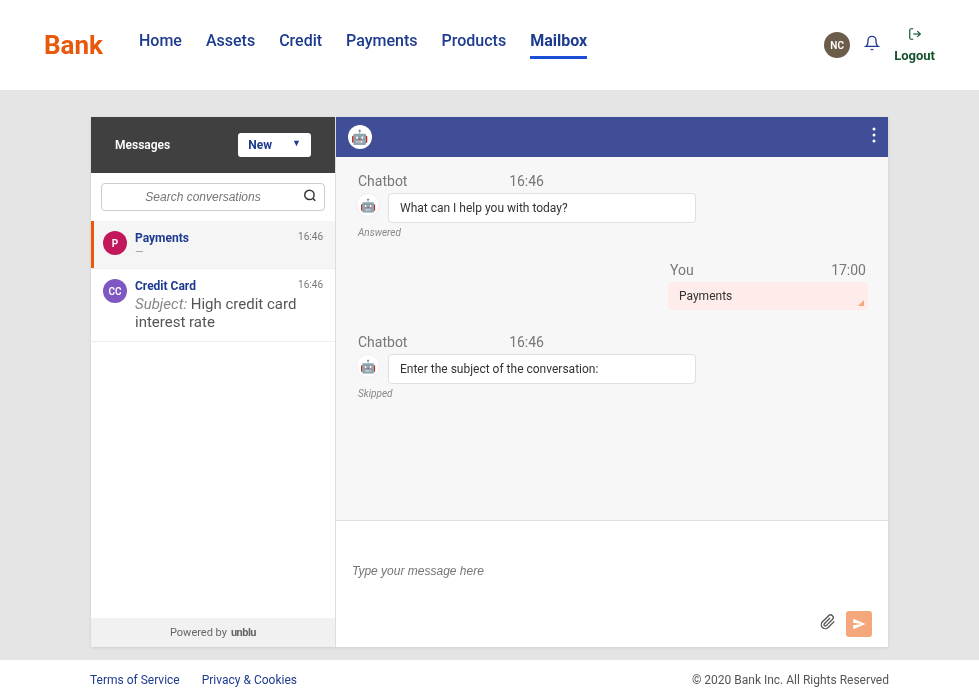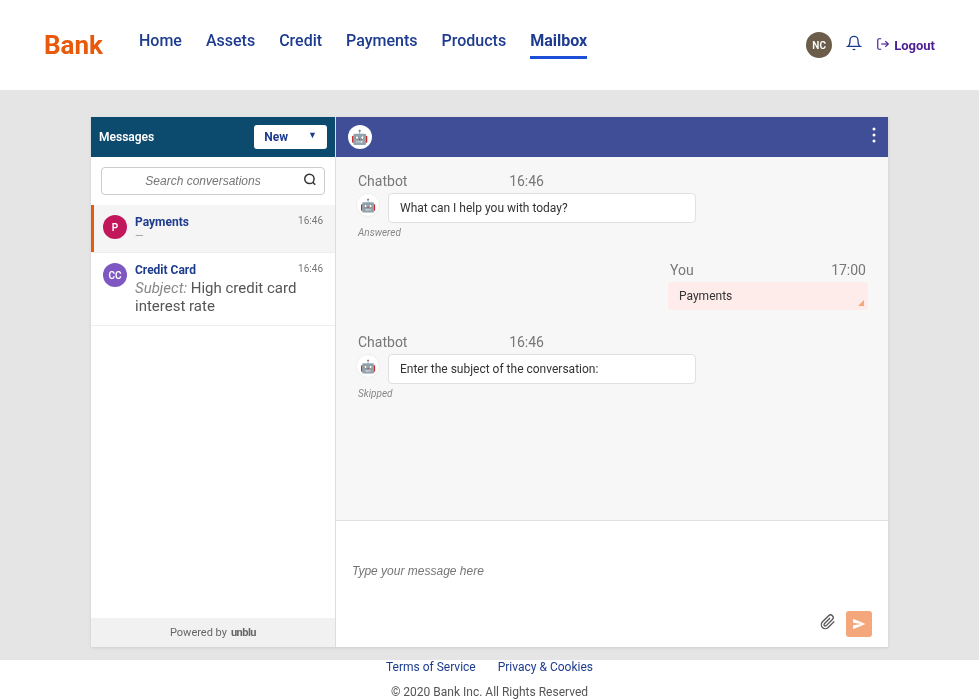--- a/index.html
+++ b/index.html
@@ -7,28 +7,28 @@
 
 
 .header { background: #fff; height: 90px; display: flex; align-items: center; padding: 0 44px; }
 .logo { color: #e8590c; font-size: 26px; font-weight: 700; margin-right: 36px; }
 .nav { display: flex; gap: 24px; flex: 1; }
 .nav-item { color: #1d3b8f; font-size: 16px; font-weight: 500; cursor: pointer; padding-bottom: 6px; }
 .nav-item.active { border-bottom: 3px solid #1d4ed8; font-weight: 700; }
 .header-right { display: flex; align-items: center; gap: 14px; }
 .avatar { width: 26px; height: 26px; border-radius: 50%; background: #6b5d4a; color: #fff; font-size: 10px; font-weight: 600; display: flex; align-items: center; justify-content: center; }
 .bell-icon { color: #1d3b8f; }
-.logout { color: #4c1d95; font-size: 13px; font-weight: 700; display: flex; align-items: center; gap: 4px; cursor: pointer; }
+.logout { color: #14532d; font-size: 13px; font-weight: 700; display: flex; align-items: center; gap: 4px; cursor: pointer; flex-direction: column; }
 
 
 .main { display: flex; width: 797px; height: 530px; margin: 27px auto 0; background: #fff; box-shadow: 0 1px 3px rgba(0,0,0,0.1); }
 
 
 .sidebar { width: 245px; border-right: 1px solid #ddd; display: flex; flex-direction: column; background: #f1f1f1; }
-.sidebar-header { background: #0c4a6e; color: #fff; height: 40px; display: flex; align-items: center; justify-content: space-between; padding: 0 8px; }
+.sidebar-header { background: #404040; color: #fff; height: 56px; display: flex; align-items: center; justify-content: space-between; padding: 0 24px; }
 .sidebar-title { font-size: 12px; font-weight: 600; }
 .new-btn { background: #fff; color: #1d3b8f; font-size: 12px; font-weight: 700; padding: 5px 10px; border-radius: 3px; display: flex; align-items: flex-start; gap: 20px; cursor: pointer; }
 .caret { font-size: 9px; }
 .search-wrap { padding: 10px 10px; background: #fff; }
 .search-box { position: relative; }
 .search-input { width: 100%; border: 1px solid #ccc; border-radius: 4px; padding: 6px 28px 6px 8px; font-size: 12px; font-style: italic; color: #666; text-align: center; }
 .search-icon { position: absolute; right: 8px; top: 50%; transform: translateY(-50%); color: #333; }
 
 .conv-list { flex: 1; background: #fff; }
 .conv-item { display: flex; padding: 10px 12px; border-bottom: 1px solid #eee; cursor: pointer; position: relative; background: #fff; }
@@ -68,21 +68,21 @@
 .corner { position: absolute; right: 4px; bottom: 4px; width: 0; height: 0; border-left: 6px solid transparent; border-bottom: 6px solid #f4a77b; }
 
 .chat-input-area { border-top: 1px solid #e0e0e0; padding: 10px 16px 10px; display: flex; flex-direction: column; height: 127px; }
 .chat-input { border: none; font-size: 12px; font-style: italic; color: #888; padding: 4px 0; outline: none; flex: 1; resize: none; }
 .chat-actions { display: flex; justify-content: flex-end; align-items: center; gap: 10px; }
 .attach-icon { color: #555; cursor: pointer; }
 .send-btn { width: 26px; height: 26px; background: #f4a77b; border-radius: 3px; display: flex; align-items: center; justify-content: center; cursor: pointer; }
 .send-btn svg { fill: #fff; }
 
 
-.footer { position: absolute; bottom: 0; left: 0; right: 0; background: #fff; border-top: 1px solid #e5e5e5; height: 40px; display: flex; align-items: center; justify-content: space-between; padding: 0 90px; font-size: 12px; flex-direction: column; }
+.footer { position: absolute; bottom: 0; left: 0; right: 0; background: #fff; border-top: 1px solid #e5e5e5; height: 40px; display: flex; align-items: center; justify-content: space-between; padding: 0 90px; font-size: 12px; }
 .footer-left { display: flex; gap: 22px; }
 .footer-link { color: #1d3b8f; cursor: pointer; }
 .footer-right { color: #555; }
 </style>
 </head>
 <body>
 
 <div class="header">
   <div class="logo">Bank</div>
   <div class="nav">

